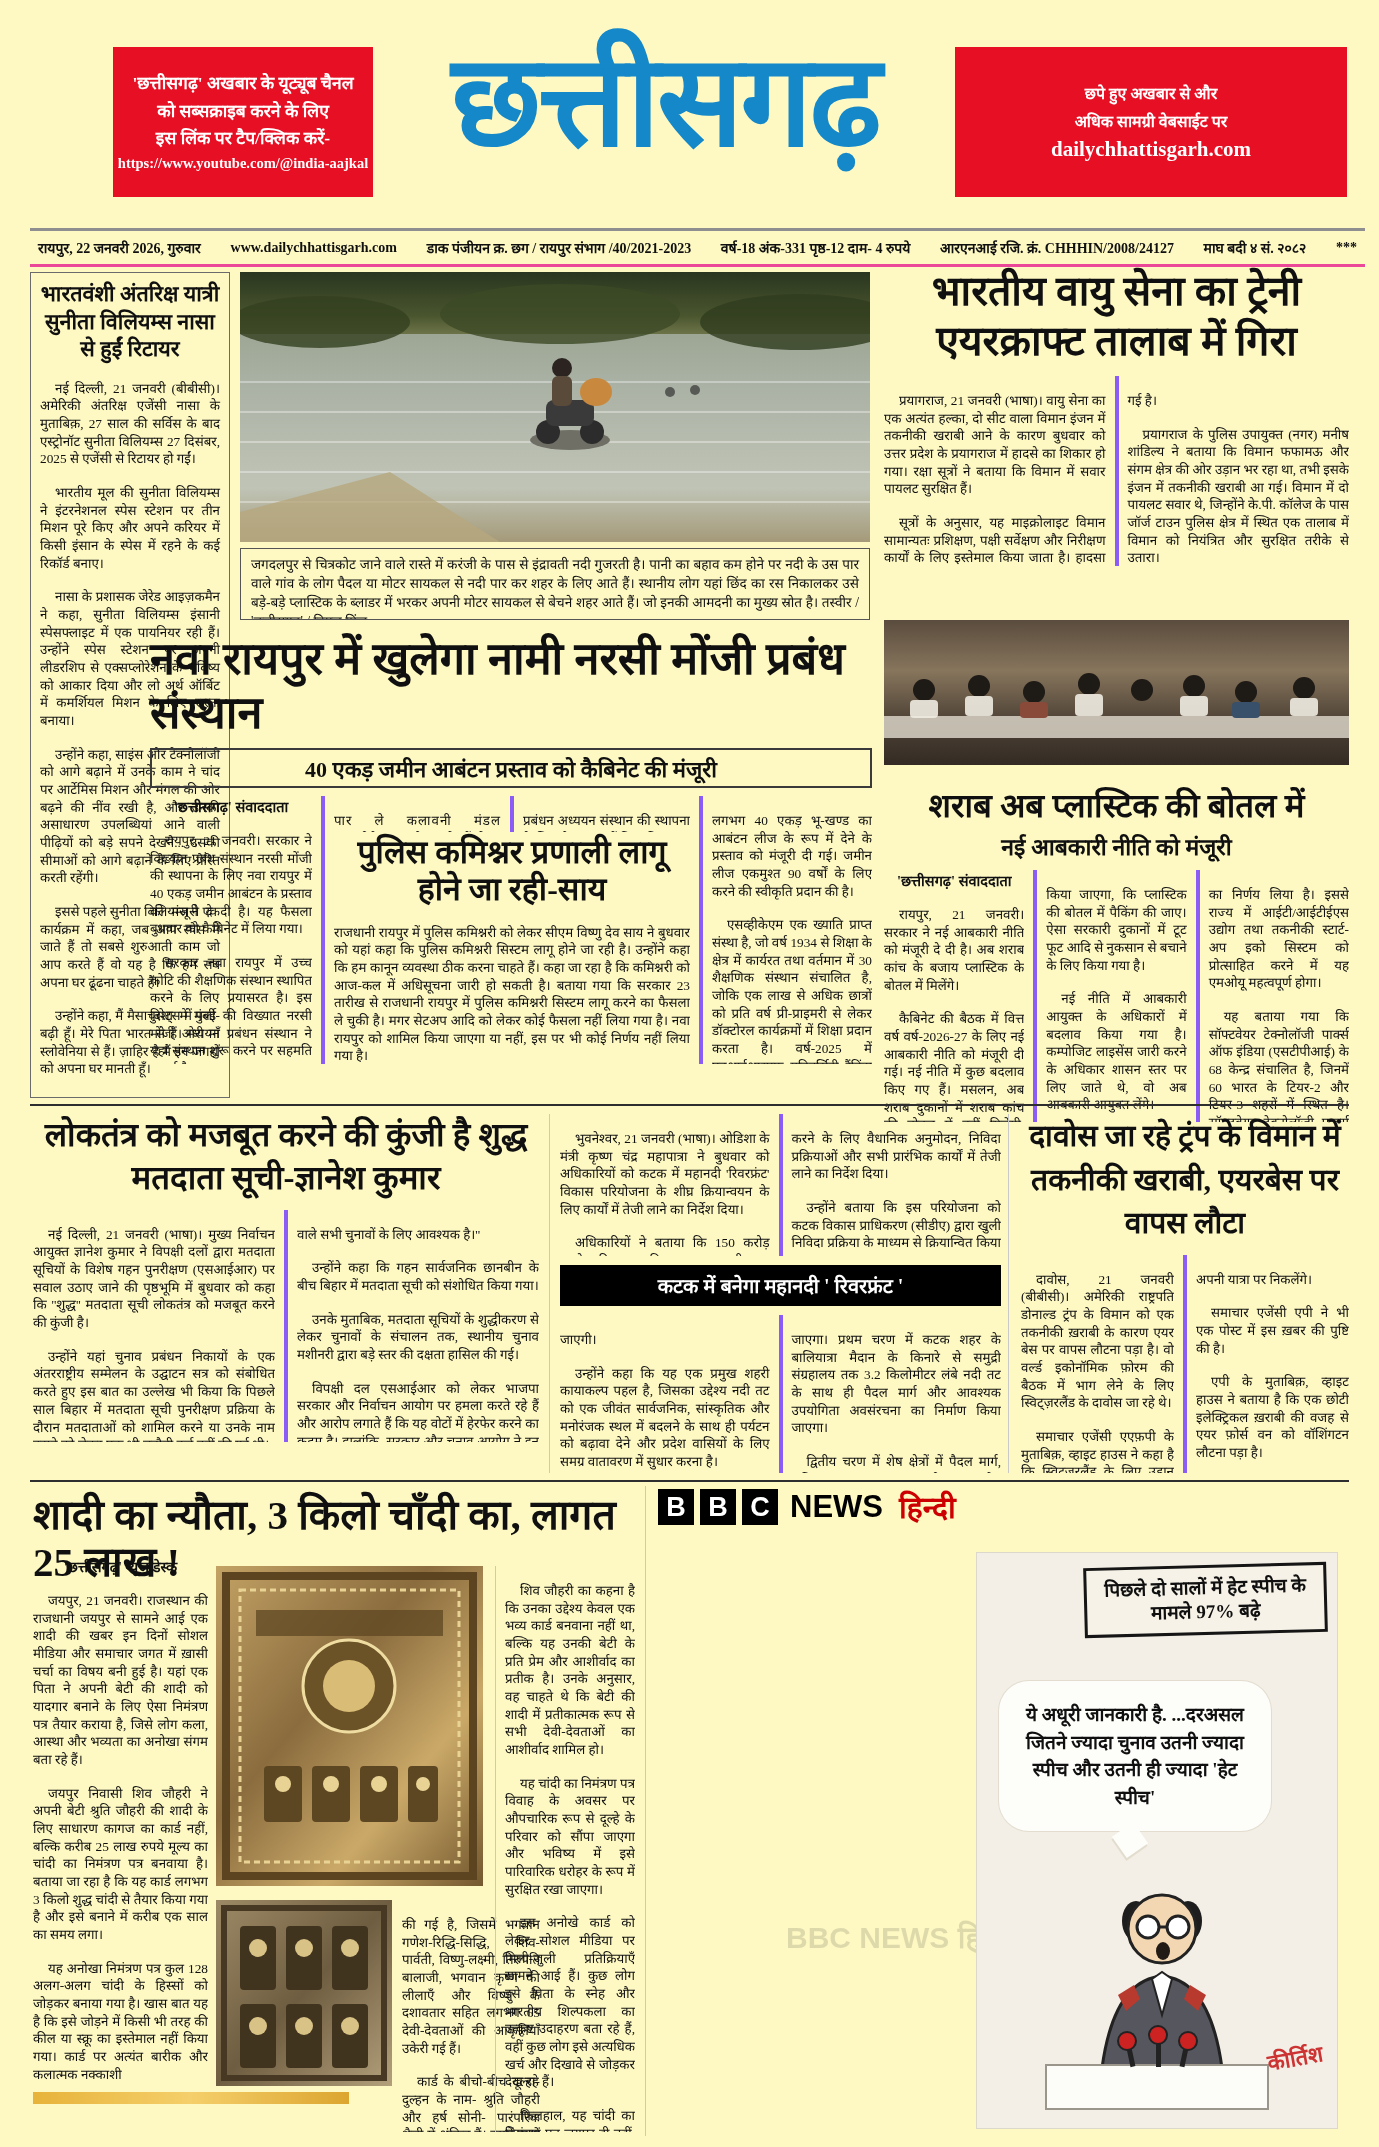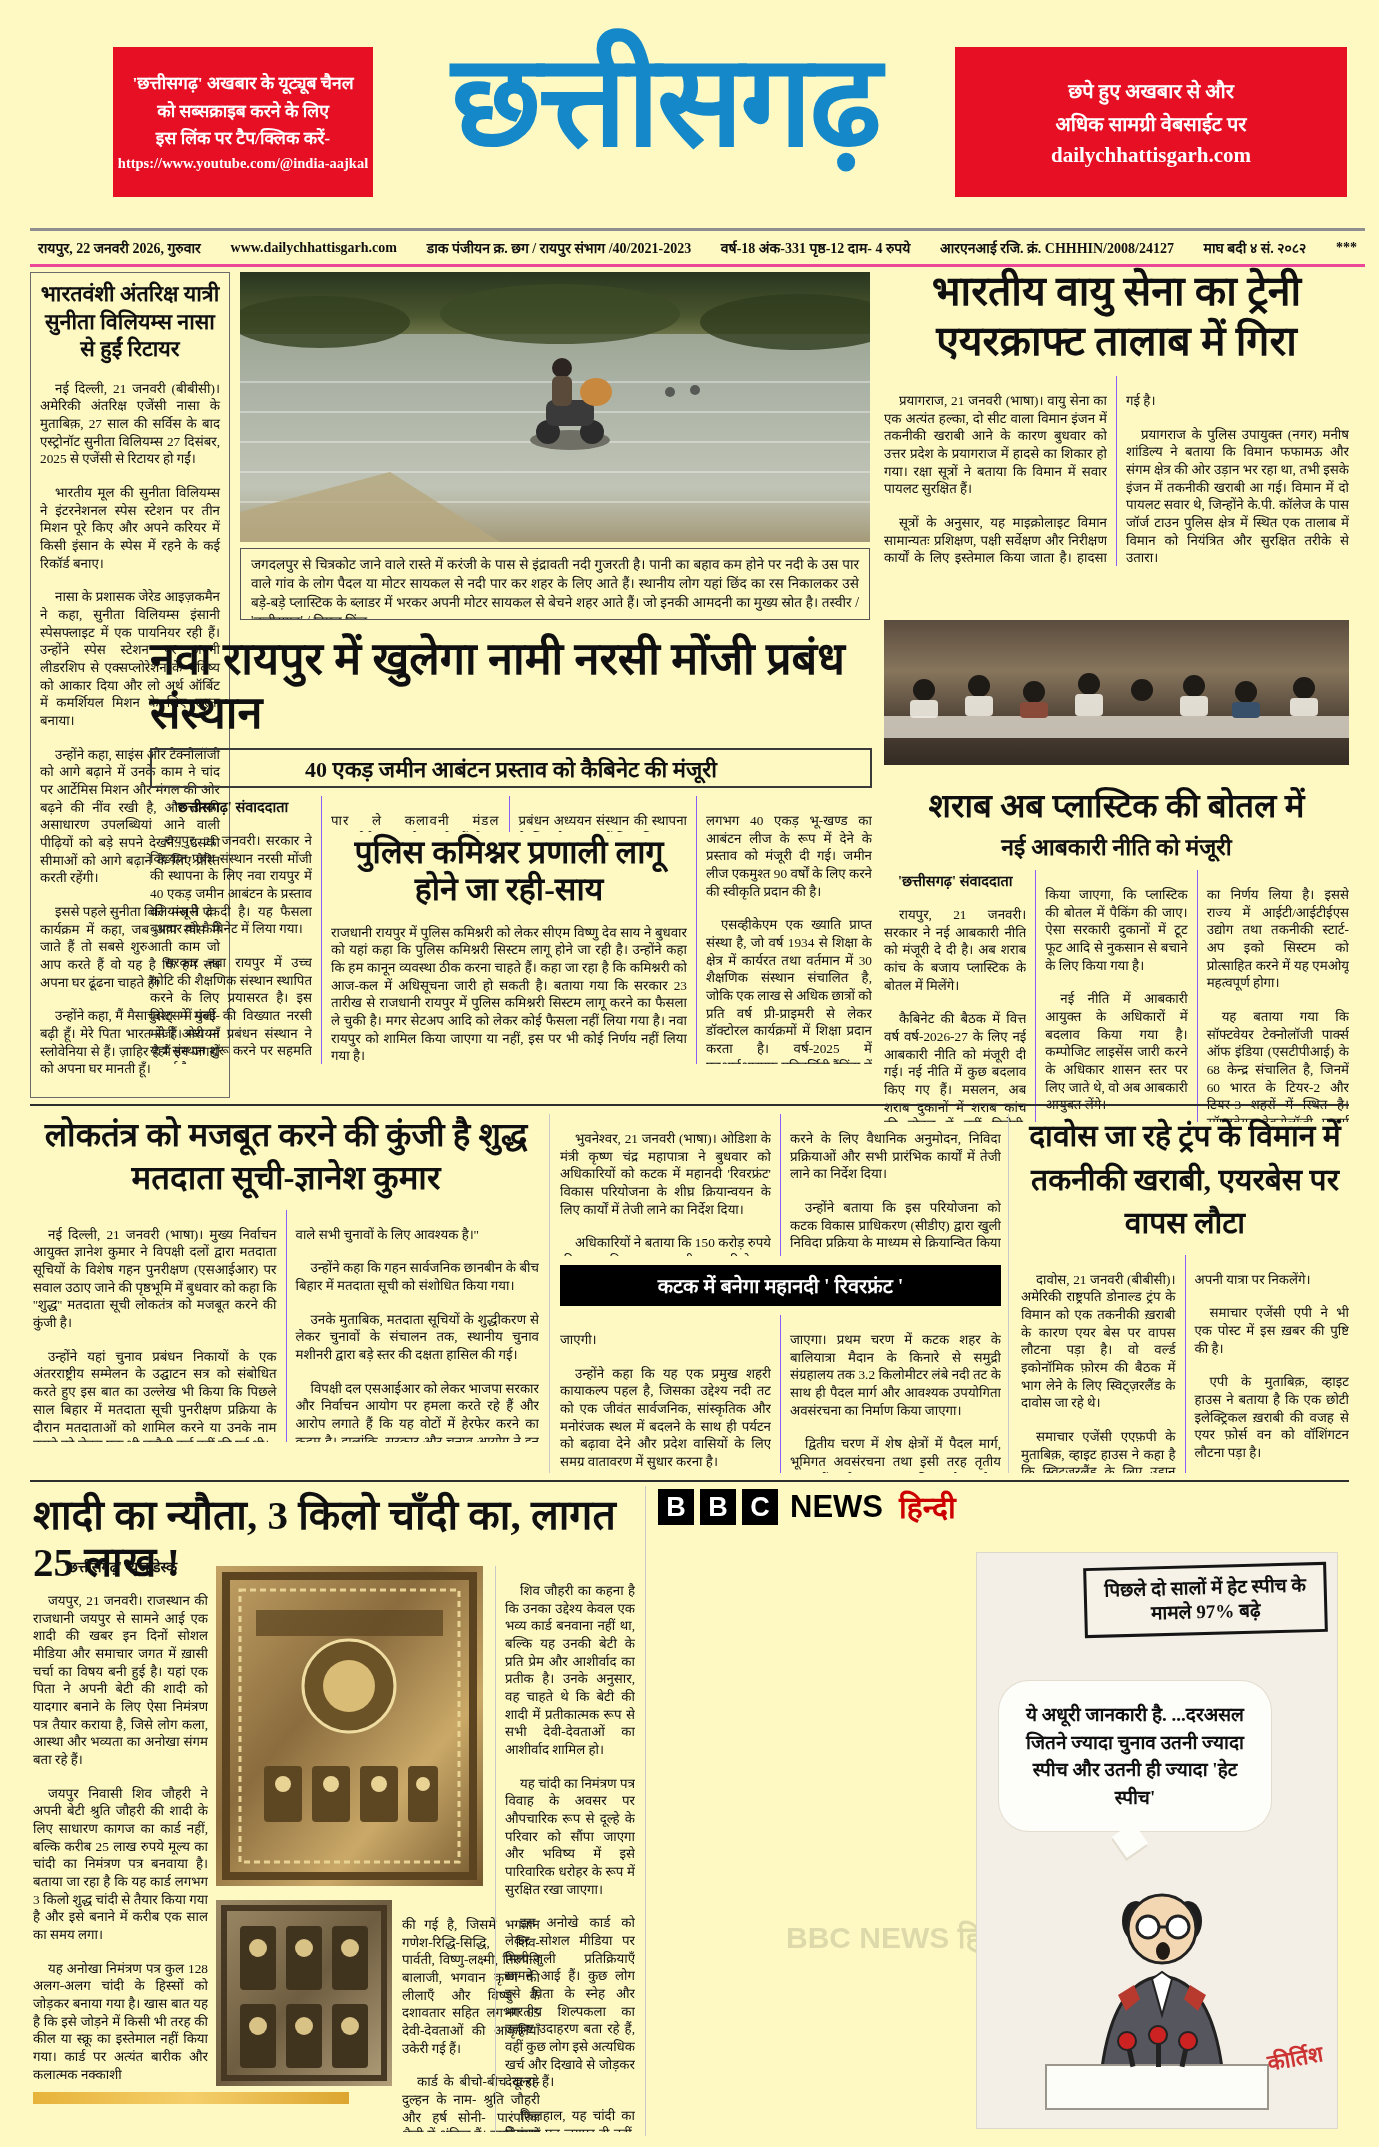--- a/index.html
+++ b/index.html
@@ -4,33 +4,33 @@
 <style>
   html,body{margin:0;padding:0;background:#e8e8e8;}
   .page{position:relative;width:1379px;height:2147px;margin:0 auto;background:#fef9c3;overflow:hidden;
         font-family:"Liberation Serif","DejaVu Serif",serif;color:#101010;}
   .abs{position:absolute;}
   
   .promo{background:#e60f23;color:#fff;text-align:center;font-weight:bold;
          display:flex;flex-direction:column;justify-content:center;gap:4px;}
   .promo .ln{font-size:17.5px;line-height:1.35;}
   .promo .url{font-size:14.5px;}
-  .promo2 .ln{font-size:20px;line-height:1.45;}
+  .promo2 .ln{font-size:16px;line-height:1.45;}
   .promo2 .url{font-size:21px;}
   .masthead{color:#1488c9;font-size:128px;font-weight:bold;text-align:center;line-height:1.0;letter-spacing:-3px;}
   .dateline{display:flex;justify-content:space-between;align-items:center;
             border-top:3px solid #8f8f8f;border-bottom:3px solid #ec4899;
             font-size:14px;font-weight:bold;padding:7px 8px;}
   
   p.b{font-size:13.3px;line-height:1.33;text-align:justify;margin:16px 0 5px;text-indent:15px;}
   p.nb{text-indent:0;}
   .byline{font-weight:bold;text-align:center;font-size:14.5px;margin:0 0 3px;}
   .cols{display:flex;overflow:hidden;}
   .col{flex:1;overflow:hidden;min-width:0;}
-  .col+.col{border-left:1px solid #8b5cf6;margin-left:9px;padding-left:9px;}
+  .col+.col{border-left:4px solid #8b5cf6;margin-left:9px;padding-left:9px;}
   .boxed{border:1px solid #6b6b6b;}
   
   .h-nasa{font-size:21.5px;font-weight:bold;text-align:center;line-height:1.28;margin:2px 0 7px;}
   .h-air{font-size:41px;font-weight:bold;text-align:center;line-height:1.22;}
   .h-narsee{font-size:45px;font-weight:bold;line-height:1.2;}
   .subhead-box{border:2px solid #3a3a3a;font-size:22px;font-weight:bold;text-align:center;padding:3px 6px;margin-top:8px;}
   .h-inner{font-size:32px;font-weight:bold;text-align:center;line-height:1.15;margin:2px 0 6px;}
   .h-liquor{font-size:33px;font-weight:bold;text-align:center;line-height:1.15;}
   .sub-liquor{font-size:23px;font-weight:bold;text-align:center;margin:4px 0 8px;}
   .h-voter{font-size:33px;font-weight:bold;text-align:center;line-height:1.3;margin-bottom:10px;}

